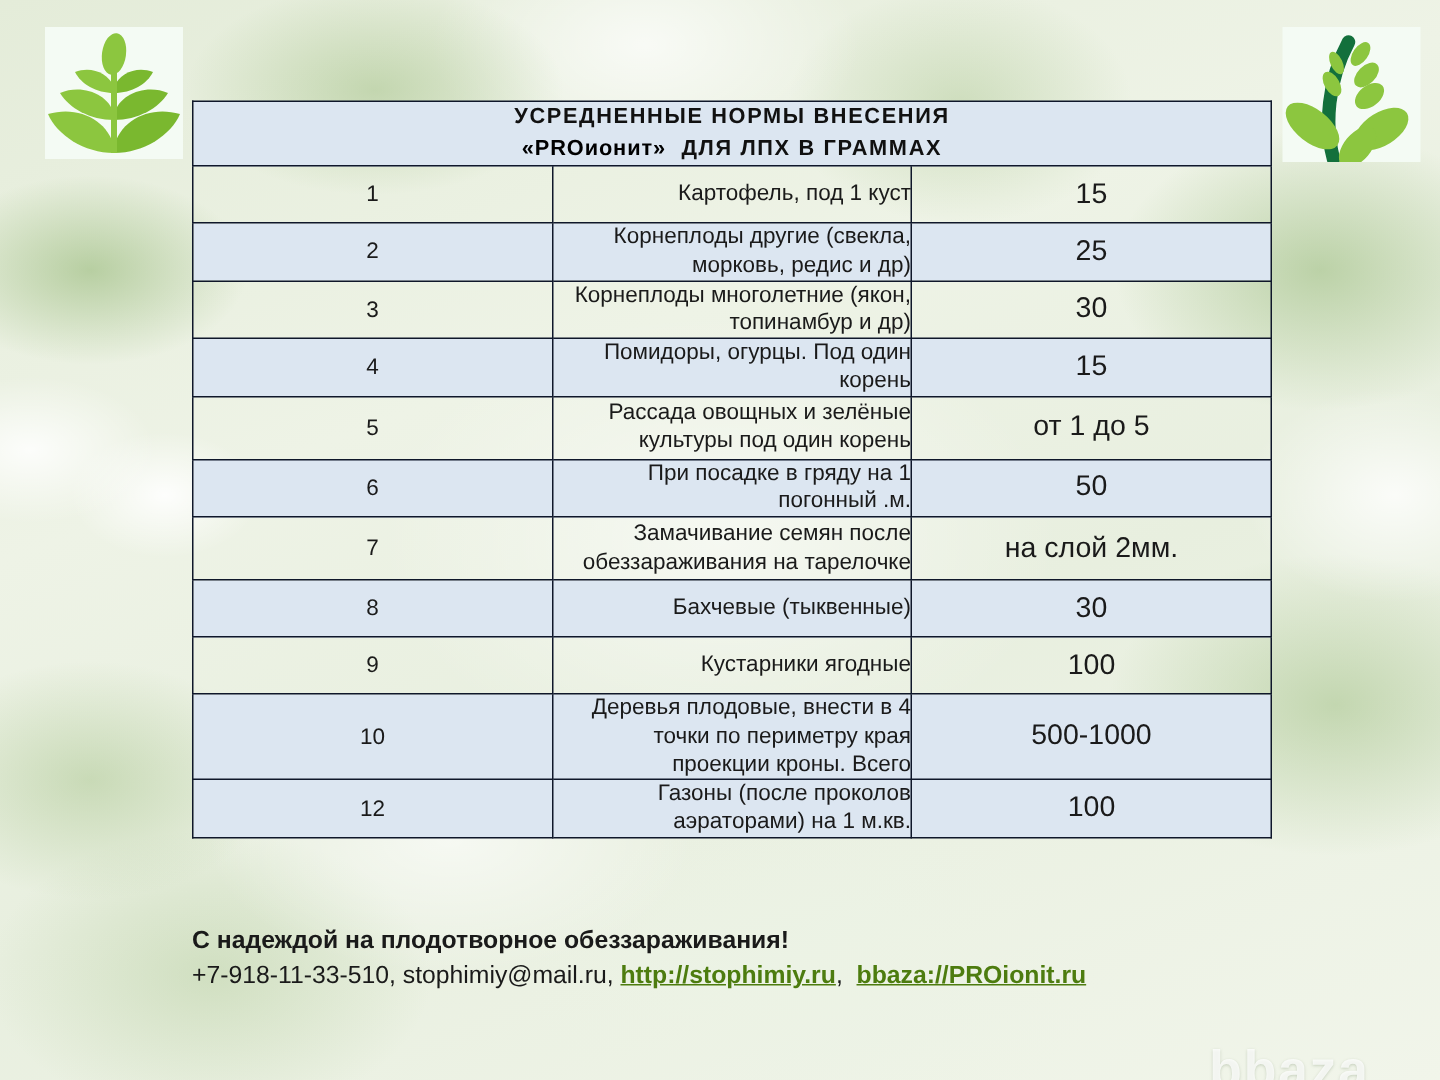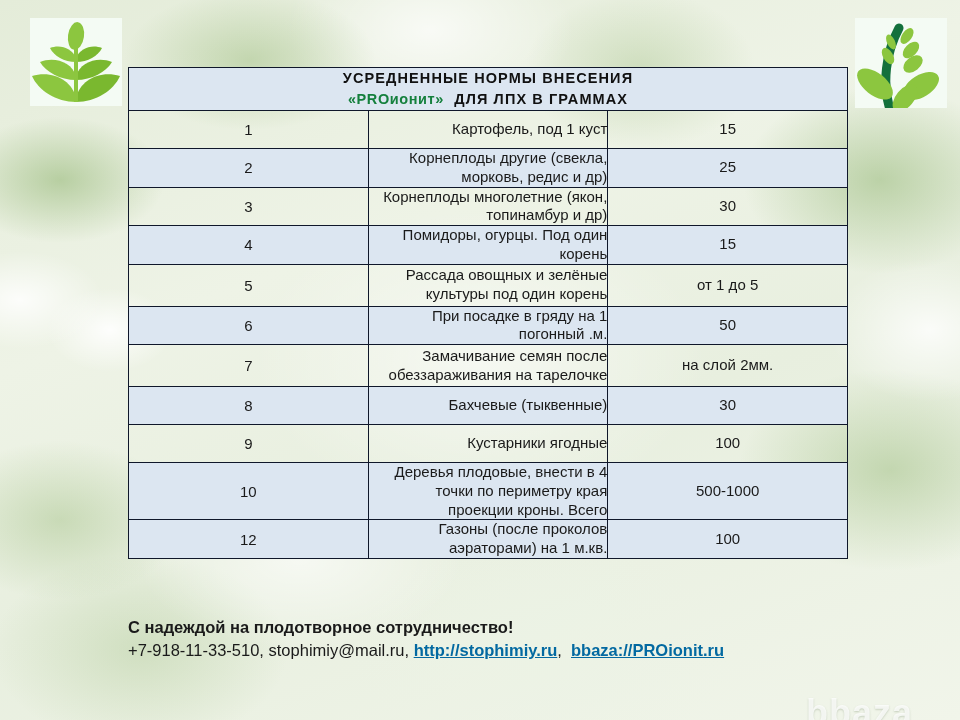--- a/index.html
+++ b/index.html
@@ -81,21 +81,21 @@
     background: #dce6f1;
     text-align: center;
     padding: 7px 4px 8px 4px;
     font-size: 14.5px;
     font-weight: bold;
     letter-spacing: 1.1px;
     color: #111;
     line-height: 1.45;
   }
   .title-brand {
-    color: #15803d;
+    color: #000000;
     letter-spacing: 0.6px;
   }
 
   tr.row-blue > td { background: #dce6f1; }
   tr.row-clear > td { background: transparent; }
 
   td.col-num {
     width: 40px;
     text-align: center;
     font-size: 15px;
@@ -107,41 +107,41 @@
     padding-left: 5px;
     font-size: 15px;
     color: #1a1a1a;
     vertical-align: middle;
     line-height: 1.25;
     text-align: right;
   }
   td.col-dose {
     width: 122px;
     text-align: center;
-    font-size: 15px;
+    font-size: 19px;
     color: #1a1a1a;
     vertical-align: middle;
     line-height: 1.25;
   }
   tr.single-line td { height: 38px; }
   tr.two-line td { height: 42px; }
 
   
   #footer {
     position: absolute;
     left: 128px;
     top: 616px;
     width: 760px;
     font-size: 16.5px;
     color: #1a1a1a;
     line-height: 1.42;
   }
   #footer .lead { font-weight: bold; font-size: 16.5px; }
   #footer a {
-    color: #0369a1;
+    color: #4d7c0f;
     font-weight: bold;
     text-align: right;
   }
   .nowrap { white-space: nowrap; }
 </style>
 </head>
 <body>
 
 <div id="slide">
 
@@ -250,21 +250,21 @@
       <tr class="row-blue single-line">
         <td class="col-num">12</td>
         <td class="col-name">Газоны (после проколов аэраторами) на 1 м.кв.</td>
         <td class="col-dose">100</td>
       </tr>
 
     </tbody>
   </table>
 
   <div id="footer">
-    <div class="lead">С надеждой на плодотворное сотрудничество!</div>
+    <div class="lead">С надеждой на плодотворное обеззараживания!</div>
     <div>
       <span class="nowrap">+7-918-11-33-510,</span>
       <span>stophimiy@mail.ru,</span>
       <a href="#">http://stophimiy.ru</a><span>,</span>
       &nbsp;<a href="#">bbaza://PROionit.ru</a>
     </div>
   </div>
 
   <div id="watermark">bbaza</div>
 

